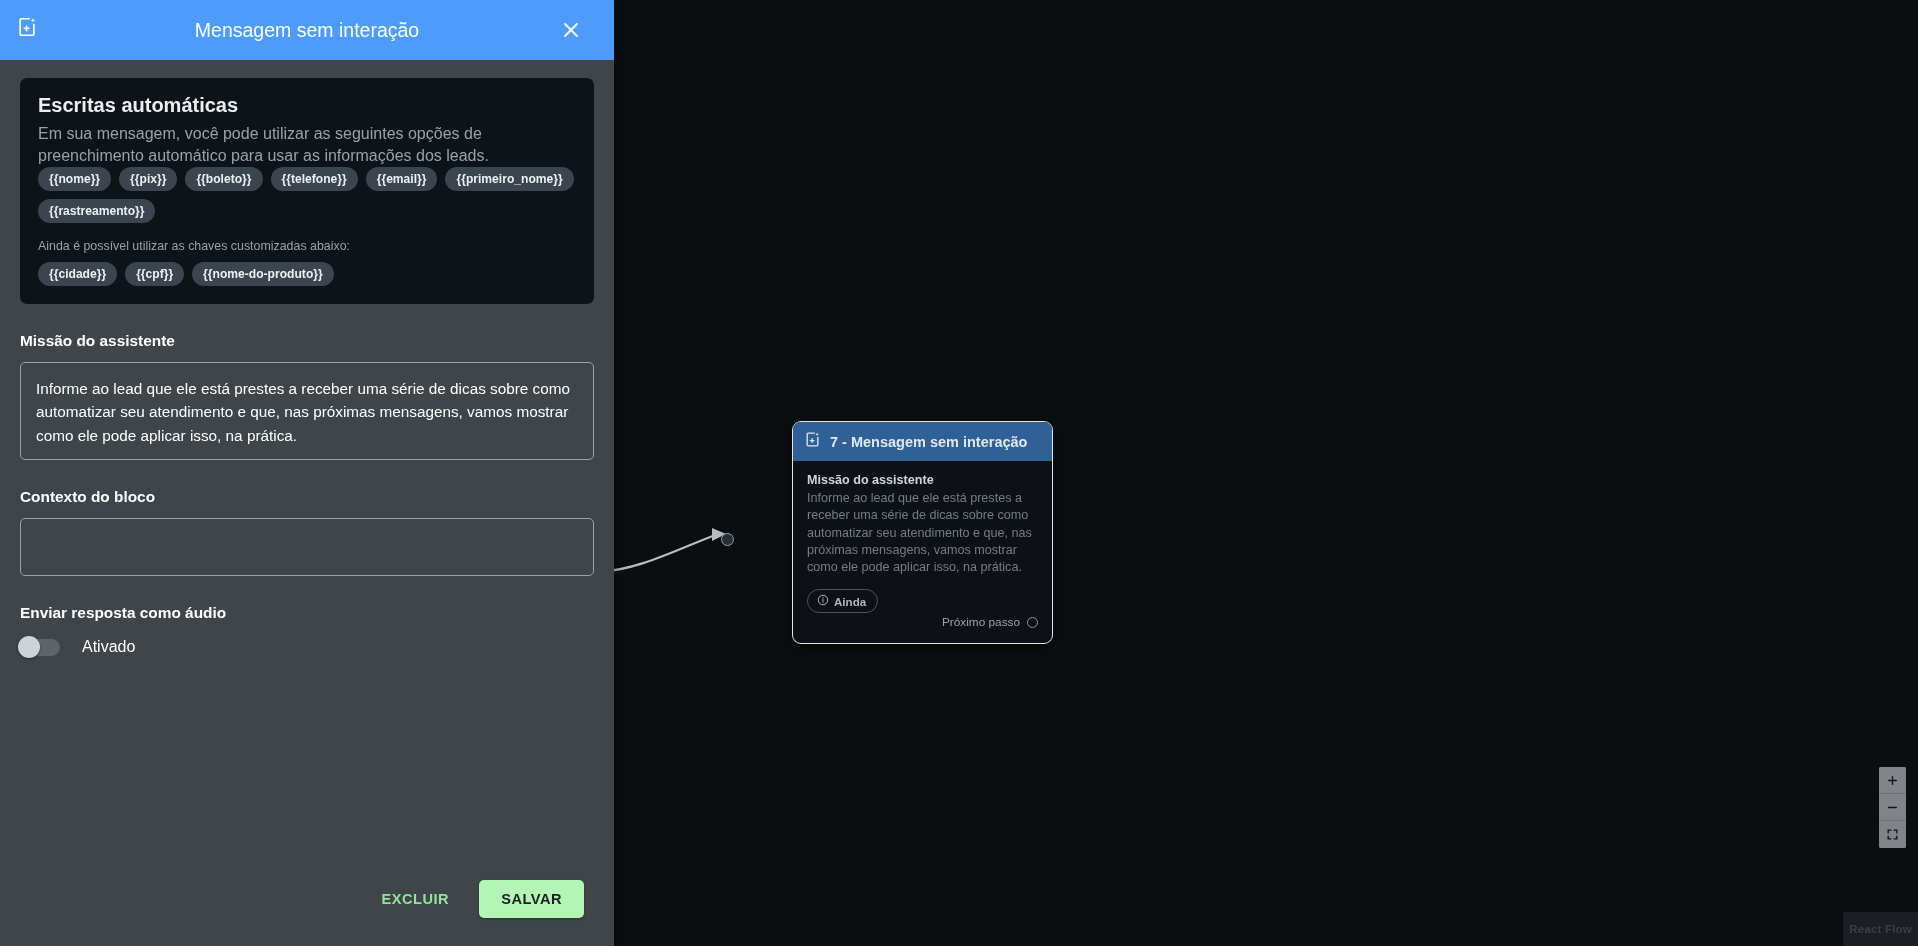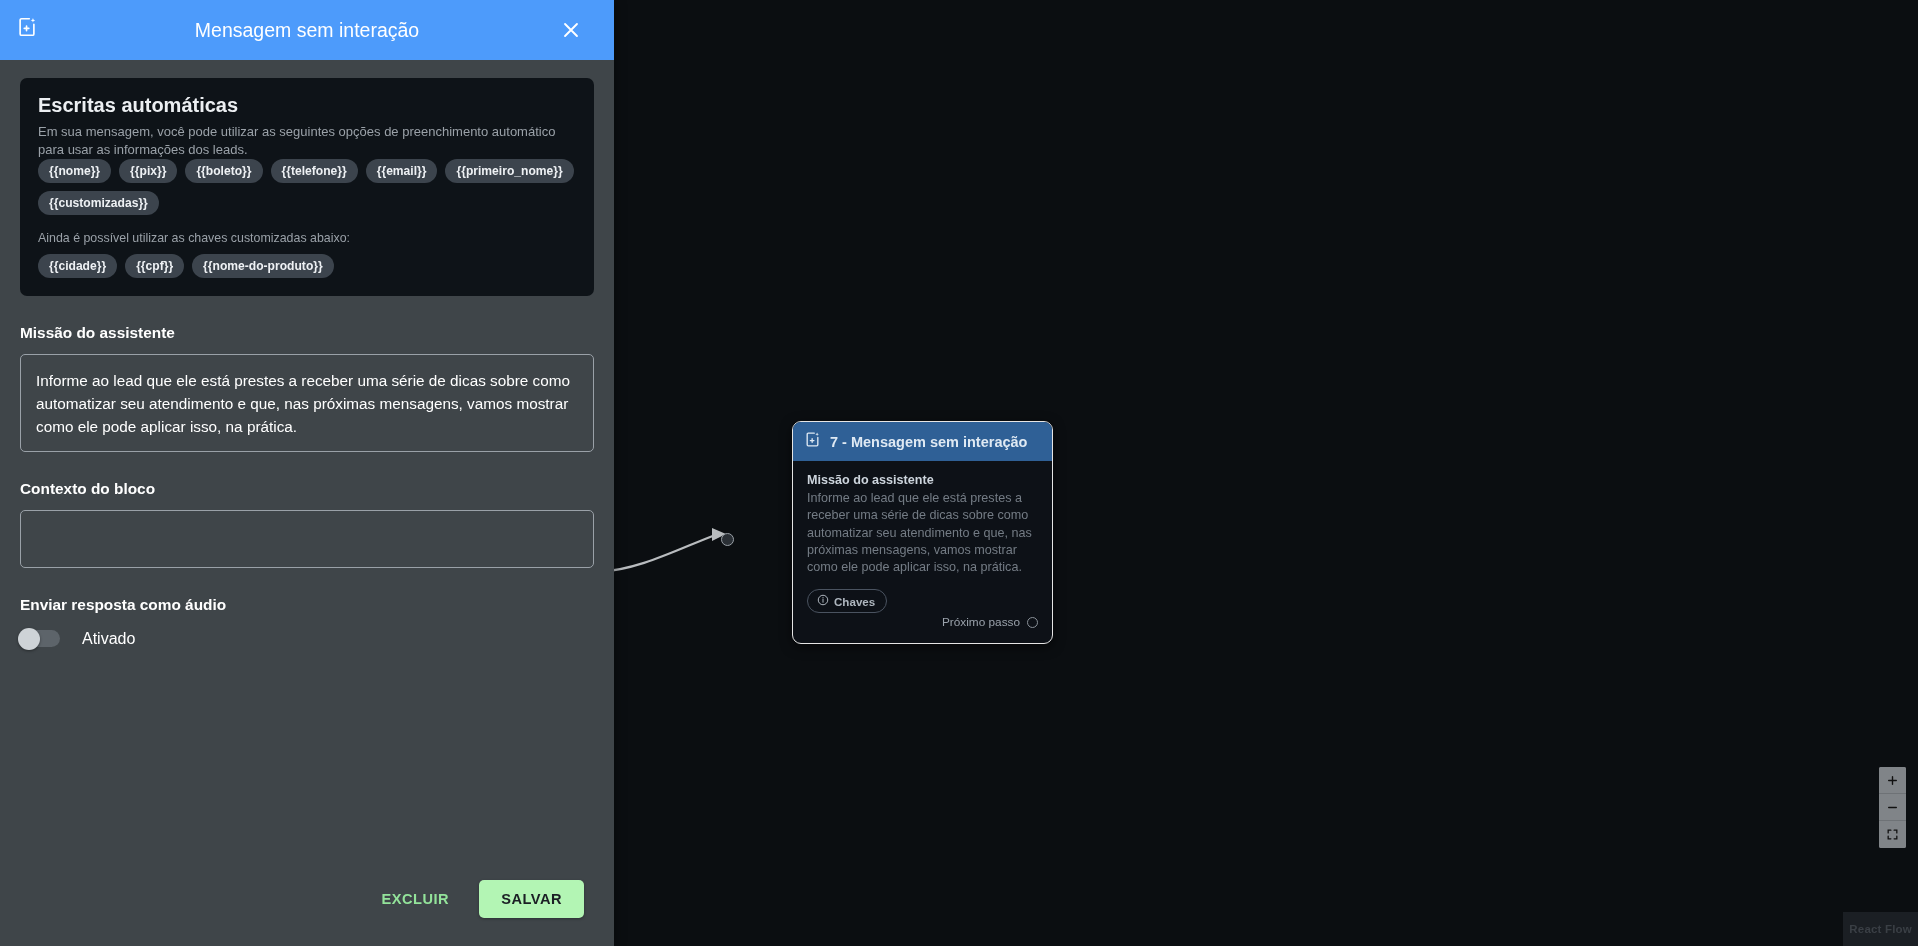--- a/index.html
+++ b/index.html
@@ -119,21 +119,21 @@
 
   
   .autowrite {
     background: #0e1318;
     border-radius: 7px;
     padding: 16px 18px 18px 18px;
   }
   .aw-title { font-size: 20px; font-weight: 700; color: #eceff2; }
   .aw-desc {
     margin-top: 6px;
-    font-size: 13px; line-height: 1.38; color: #9aa1a8; max-width: 540px;
+    font-size: 16px; line-height: 1.38; color: #9aa1a8; max-width: 540px;
   }
   .aw-tags { display: flex; flex-wrap: wrap; gap: 8px; margin-top: 0; }
   .aw-tag {
     background: #3c444d; color: #eef1f4;
     font-size: 12.1px; font-weight: 700;
     padding: 5px 11px; border-radius: 999px;
     cursor: pointer; white-space: nowrap;
   }
   .aw-sub {
     margin-top: 16px; font-size: 12.4px; color: #9aa1a8;
@@ -221,21 +221,21 @@
         <div class="fn-section-title">Missão do assistente</div>
         <div class="fn-section-text">Informe ao lead que ele está prestes a receber uma série de dicas sobre como automatizar seu atendimento e que, nas próximas mensagens, vamos mostrar como ele pode aplicar isso, na prática.</div>
         <div class="fn-chip">
           <span>
             <svg width="12" height="12" viewBox="0 0 24 24" fill="none" stroke="#aeb6be" stroke-width="2">
               <circle cx="12" cy="12" r="9.5"></circle>
               <path d="M12 10.5v6" stroke-linecap="round"></path>
               <circle cx="12" cy="7.3" r="1.1" fill="#aeb6be" stroke="none"></circle>
             </svg>
           </span>
-          <span>Chaves</span>
+          <span>Ainda</span>
         </div>
         <div class="fn-next">
           <span>Próximo passo</span>
           <span class="handle-dot"></span>
         </div>
       </div>
     </div>
 
     <div class="zoom-controls">
       <div class="zoom-btn">
@@ -282,21 +282,21 @@
         <div class="aw-title">Escritas automáticas</div>
         <div class="aw-desc">Em sua mensagem, você pode utilizar as seguintes opções de preenchimento automático para usar as informações dos leads.</div>
 
         <div class="aw-tags">
           <span class="aw-tag">{{nome}}</span>
           <span class="aw-tag">{{pix}}</span>
           <span class="aw-tag">{{boleto}}</span>
           <span class="aw-tag">{{telefone}}</span>
           <span class="aw-tag">{{email}}</span>
           <span class="aw-tag">{{primeiro_nome}}</span>
-          <span class="aw-tag">{{customizadas}}</span>
+          <span class="aw-tag">{{rastreamento}}</span>
         </div>
 
         <div class="aw-sub">Ainda é possível utilizar as chaves customizadas abaixo:</div>
 
         <div class="aw-tags2">
           <span class="aw-tag">{{cidade}}</span>
           <span class="aw-tag">{{cpf}}</span>
           <span class="aw-tag">{{nome-do-produto}}</span>
         </div>
       </div>

